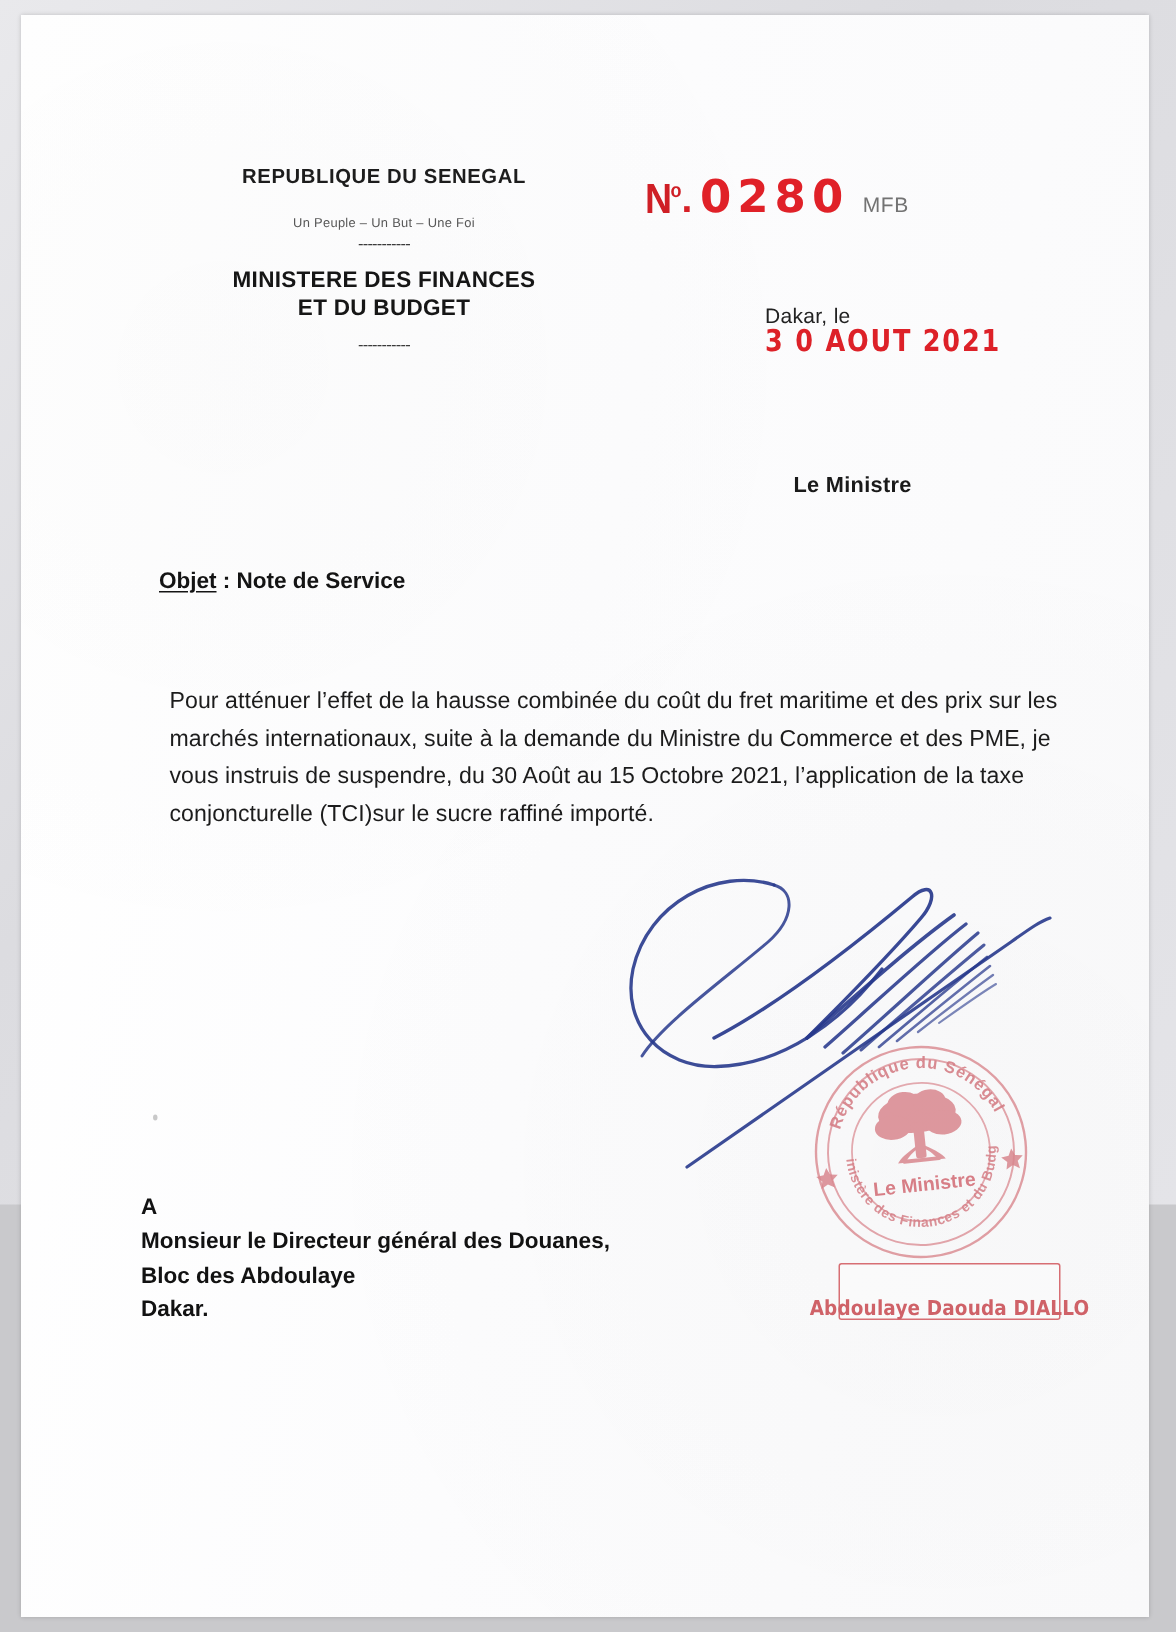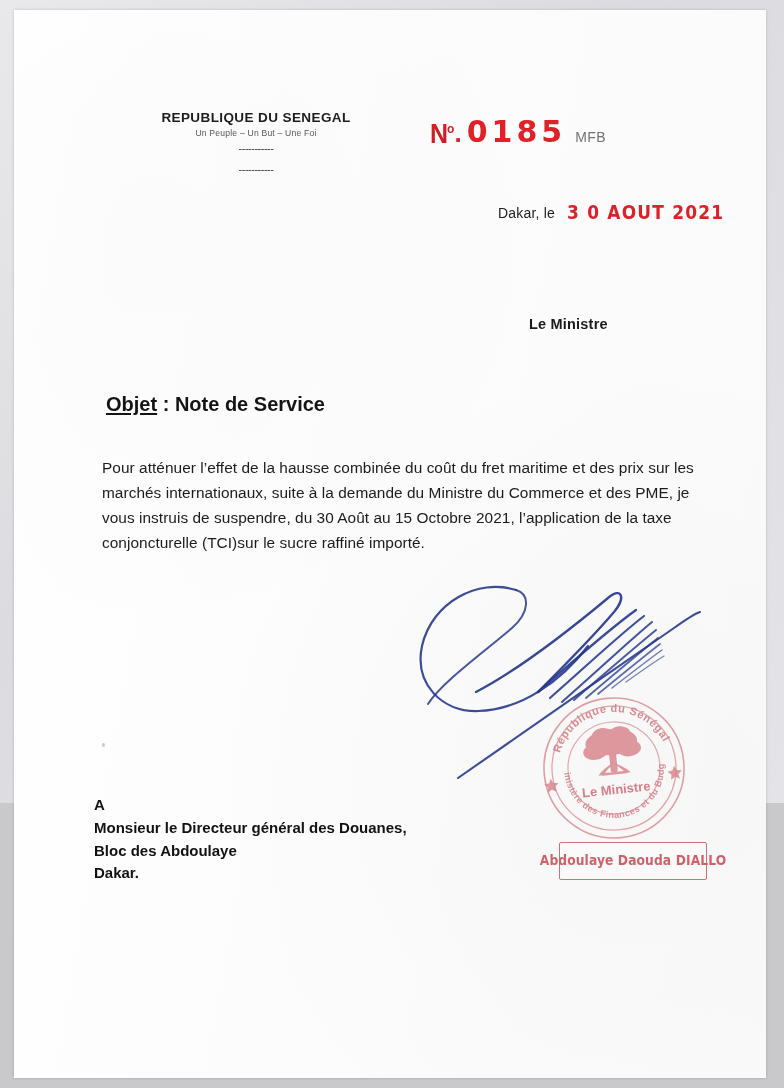--- a/index.html
+++ b/index.html
@@ -55,21 +55,21 @@
   }
   .lh-country {
     font-size: 13.5px;
     font-weight: bold;
     letter-spacing: 0.4px;
     color: #1d1d1d;
   }
   .lh-motto {
     font-size: 8.6px;
     color: #575757;
-    margin-top: 3px;
+    margin-top: 18px;
     letter-spacing: 0.2px;
   }
   .lh-rule {
     font-size: 11px;
     color: #3b3b3b;
     letter-spacing: -0.5px;
     margin-top: 5px;
     line-height: 1;
   }
   .lh-ministry {
@@ -133,20 +133,21 @@
 
   
   .date-line {
     position: absolute;
     left: 484px;
     top: 192px;
     display: flex;
     align-items: baseline;
     font-size: 14px;
     color: #222;
+    flex-direction: column;
   }
   .date-city { letter-spacing: 0.2px; }
   .date-stamp {
     margin-left: 12px;
     color: #dd2128;
     font-weight: bold;
     font-size: 17px;
     letter-spacing: 1.2px;
     transform: scaleY(1.18);
     font-family: "DejaVu Sans", sans-serif;
@@ -160,34 +161,34 @@
     font-size: 14.5px;
     font-weight: bold;
     color: #1a1a1a;
     letter-spacing: 0.2px;
   }
 
   
   .objet-line {
     position: absolute;
     left: 92px;
-    top: 383px;
-    font-size: 20px;
+    top: 369px;
+    font-size: 15px;
     font-weight: bold;
     color: #141414;
   }
   .objet-label {
     text-decoration: underline;
     text-underline-offset: 2px;
   }
 
   
   .body-text {
     position: absolute;
-    left: 88px;
+    left: 99px;
     top: 446px;
     width: 600px;
     font-size: 15.4px;
     line-height: 1.62;
     color: #1c1c1c;
     text-align: left;
     letter-spacing: 0.05px;
   }
 
   
@@ -226,21 +227,21 @@
   
   .name-stamp {
     position: absolute;
     left: 545px;
     top: 832px;
     width: 146px;
     height: 36px;
     border: 1.6px solid #d2565c;
     border-radius: 2px;
     display: flex;
-    align-items: center;
+    align-items: flex-end;
     justify-content: center;
     opacity: 0.85;
     background: rgba(255,255,255,0.25);
   }
   .name-stamp-text {
     font-size: 12.3px;
     font-weight: bold;
     color: #c9484f;
     letter-spacing: 0.1px;
     transform: scaleY(1.12);
@@ -263,30 +264,32 @@
 
 <div class="scan-frame">
   <div class="page">
     <div class="page-texture"></div>
 
     <div class="letterhead">
       <div class="lh-country">REPUBLIQUE DU SENEGAL</div>
       <div class="lh-motto">Un Peuple – Un But – Une Foi</div>
       <div class="lh-rule">-----------</div>
       <div class="lh-ministry">
+        <div>MINISTERE DES FINANCES</div>
+        <div>ET DU BUDGET</div>
       </div>
       <div class="lh-rule-2">-----------</div>
     </div>
 
     <div class="ref-line">
       <span class="ref-nopre">
         <span>N</span><span class="sup">o</span>
       </span>
       <span class="ref-dot">.</span>
-      <span class="ref-number">0185</span>
+      <span class="ref-number">0280</span>
       <span class="ref-suffix">MFB</span>
     </div>
 
     <div class="date-line">
       <span class="date-city">Dakar, le</span>
       <span class="date-stamp">3 0 AOUT 2021</span>
     </div>
 
     <div class="minister-title">Le Ministre</div>
 

